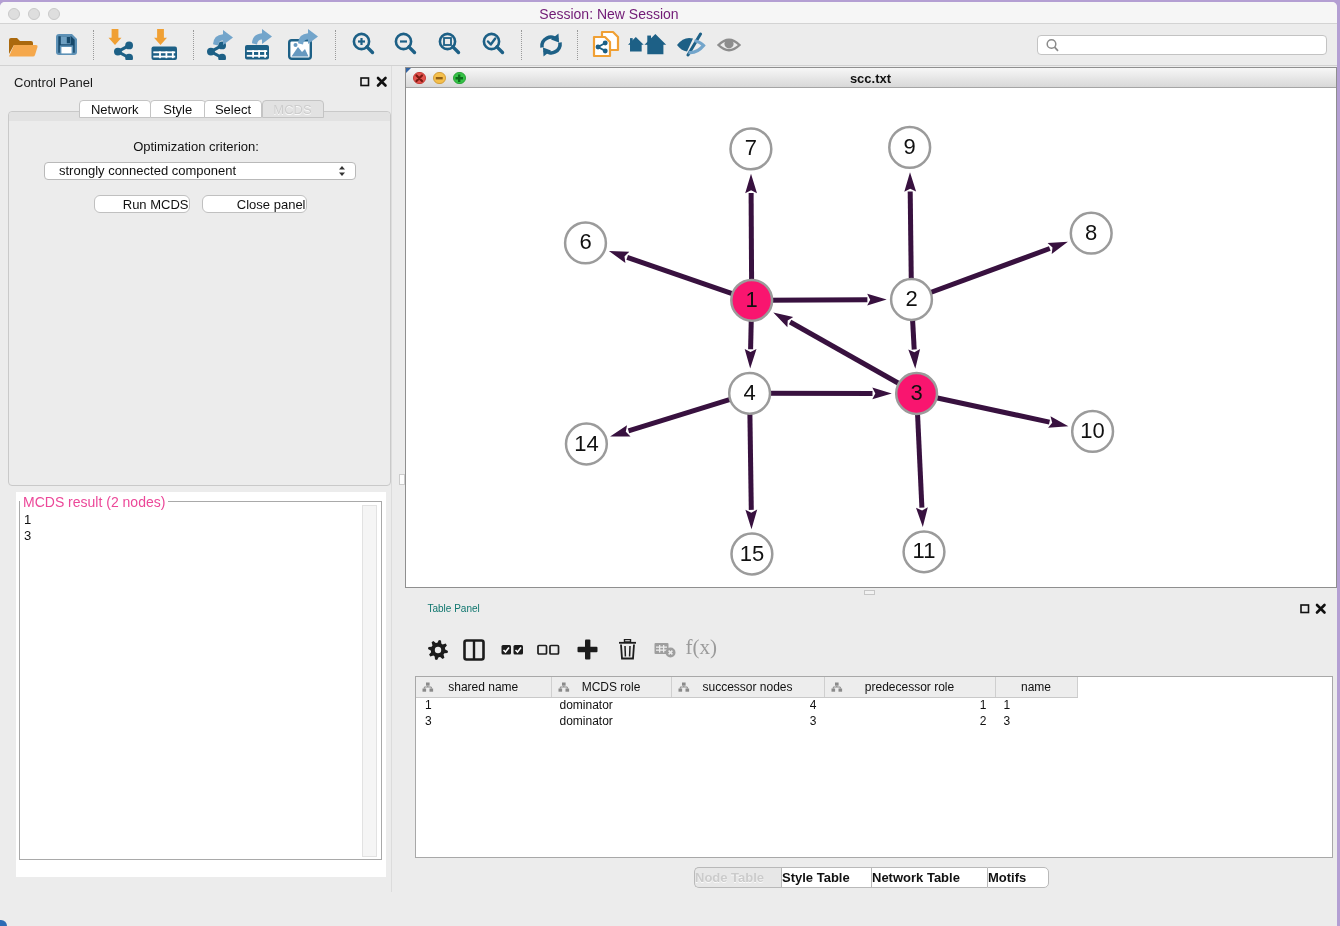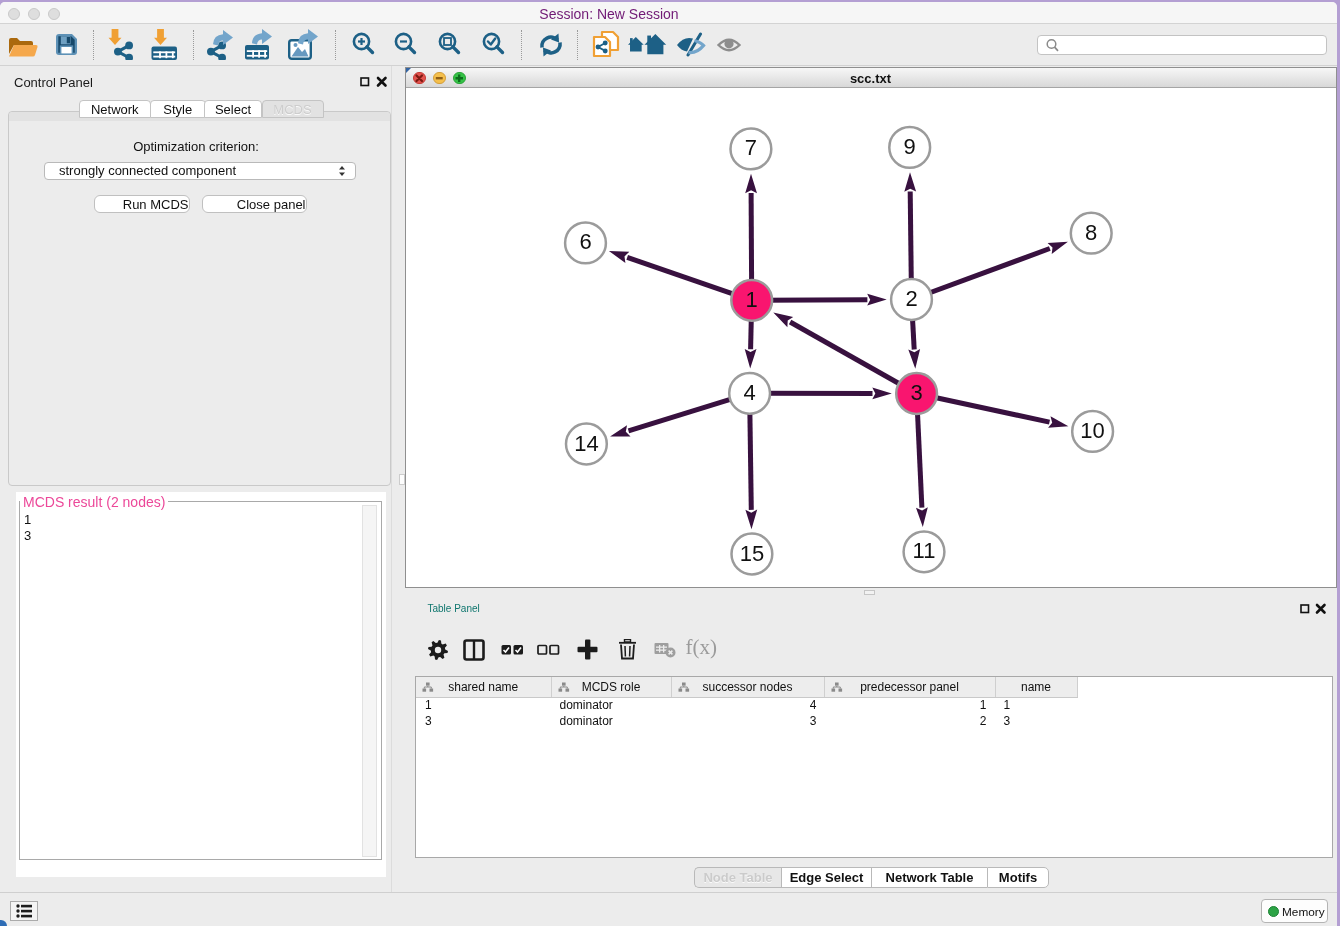--- a/index.html
+++ b/index.html
@@ -38,21 +38,21 @@
 
 #tp{position:absolute;left:404.5px;top:597px;width:932.5px;height:293px;background:#ececec}
 #tphead{position:absolute;left:23px;top:4px;font-size:10px;color:#0f766e}
 #tptools{position:absolute;left:0;top:30px;width:932px;height:40px}
 #tbl{position:absolute;left:10.5px;top:77px;width:918px;height:182px;background:#fff;border:1px solid #a8a8a8}
 .th{position:absolute;top:0;height:20px;background:#ededed;border-right:1px solid #cfcfcf;font-size:12px;color:#111}
 #thbot{position:absolute;left:0;top:20px;width:661.5px;border-top:1px solid #c9c9c9}
 .thlbl{position:absolute;top:3.5px;width:100%;text-align:center}
 .cell{position:absolute;font-size:12px;color:#111}
 #btabs{position:absolute;left:289.5px;top:268.5px;height:21px}
-.seg{position:absolute;top:0;height:21px;background:#fff;border-top:1px solid #b9b9b9;border-bottom:1px solid #b9b9b9;font-size:13px;font-weight:bold;color:#111;text-align:center;line-height:20px}
+.seg{position:absolute;top:0;height:21px;background:#fff;border-top:1px solid #b9b9b9;border-bottom:1px solid #b9b9b9;font-size:13px;font-weight:bold;color:#111;line-height:20px}
 .seg.segdis{background:#e7e7e7;color:#cbcbcb;text-shadow:0 1px 0 #fafafa}
 
 #status{position:absolute;left:0;top:890px;width:1337px;height:36px;background:#ececec;border-top:1px solid #cfcfcf}
 #listbtn{position:absolute;left:10px;top:8.5px;width:28px;height:20px;background:#f4f4f4;border:1px solid #ababab}
 #membtn{position:absolute;left:1261px;top:6.5px;width:67px;height:24px;background:#fdfdfd;border:1px solid #b4b4b4;border-radius:4px;font-size:12px;color:#111}
 #bluedot{position:absolute;left:-5px;top:920px;width:12px;height:12px;border-radius:50%;background:#2e6cb5}
 svg{display:block}
 </style></head>
 <body>
 <div id="win">
@@ -361,21 +361,21 @@
       <div class="th" style="left:255.5px;width:153px">
           <div class="thlbl">successor nodes</div>
           <svg width="12" height="10" viewBox="0 0 12 10" style="position:absolute;left:6px;top:5px;">
             <rect x="4" y="0.5" width="3.6" height="3.2" fill="#8a8a8a"></rect>
             <rect x="0.5" y="6.5" width="3.6" height="3.2" fill="#8a8a8a"></rect>
             <rect x="7.5" y="6.5" width="3.6" height="3.2" fill="#8a8a8a"></rect>
             <path d="M5.8,4 L5.8,5 M2.3,6.5 L2.3,5 L9.3,5 L9.3,6.5" fill="none" stroke="#8a8a8a" stroke-width="1"></path>
           </svg>
         </div>
       <div class="th" style="left:408.5px;width:171px">
-          <div class="thlbl">predecessor panel</div>
+          <div class="thlbl">predecessor role</div>
           <svg width="12" height="10" viewBox="0 0 12 10" style="position:absolute;left:6px;top:5px;">
             <rect x="4" y="0.5" width="3.6" height="3.2" fill="#8a8a8a"></rect>
             <rect x="0.5" y="6.5" width="3.6" height="3.2" fill="#8a8a8a"></rect>
             <rect x="7.5" y="6.5" width="3.6" height="3.2" fill="#8a8a8a"></rect>
             <path d="M5.8,4 L5.8,5 M2.3,6.5 L2.3,5 L9.3,5 L9.3,6.5" fill="none" stroke="#8a8a8a" stroke-width="1"></path>
           </svg>
         </div>
       <div class="th" style="left:579.5px;width:82px">
           <div class="thlbl">name</div>
         </div>
@@ -386,35 +386,19 @@
       <div class="cell" style="left:408.5px;top:21.5px;width:162px;text-align:right">1</div>
       <div class="cell" style="left:587.5px;top:21.5px">1</div>
       <div class="cell" style="left:9px;top:37.5px">3</div>
       <div class="cell" style="left:143.5px;top:37.5px">dominator</div>
       <div class="cell" style="left:255.5px;top:37.5px;width:145px;text-align:right">3</div>
       <div class="cell" style="left:408.5px;top:37.5px;width:162px;text-align:right">2</div>
       <div class="cell" style="left:587.5px;top:37.5px">3</div>
     </div>
     <div id="btabs">
       <div class="seg segdis" style="left:0;width:87px;border-left:1px solid #b9b9b9;border-radius:5px 0 0 5px">Node Table</div>
-      <div class="seg" style="left:87px;width:90px;border-left:1px solid #b9b9b9">Edge Select</div>
+      <div class="seg" style="left:87px;width:90px;border-left:1px solid #b9b9b9">Style Table</div>
       <div class="seg" style="left:177px;width:116px;border-left:1px solid #b9b9b9">Network Table</div>
       <div class="seg" style="left:293px;width:62px;border-left:1px solid #b9b9b9;border-right:1px solid #b9b9b9;border-radius:0 5px 5px 0">Motifs</div>
     </div>
-  </div>
-  <div id="status">
-    <div id="listbtn">
-        <svg width="17" height="14" viewBox="0 0 17 14" style="position:absolute;left:5px;top:2px;">
-          <circle cx="2" cy="2" r="1.7" fill="#1c1c1c"></circle>
-          <rect x="5" y="0.8" width="11" height="2.6" fill="#1c1c1c"></rect>
-          <circle cx="2" cy="7" r="1.7" fill="#1c1c1c"></circle>
-          <rect x="5" y="5.8" width="11" height="2.6" fill="#1c1c1c"></rect>
-          <circle cx="2" cy="12" r="1.7" fill="#1c1c1c"></circle>
-          <rect x="5" y="10.8" width="11" height="2.6" fill="#1c1c1c"></rect>
-        </svg>
-      </div>
-    <div id="membtn">
-        <span style="position:absolute;left:6px;top:6px;width:11px;height:11px;border-radius:50%;background:#2ca345;border:1px solid #1d8234"></span>
-        <span style="position:absolute;left:20px;top:4.5px;font-size:11.8px">Memory</span>
-      </div>
   </div>
 </div>
 <div id="bluedot"></div>
 
 </body></html>

